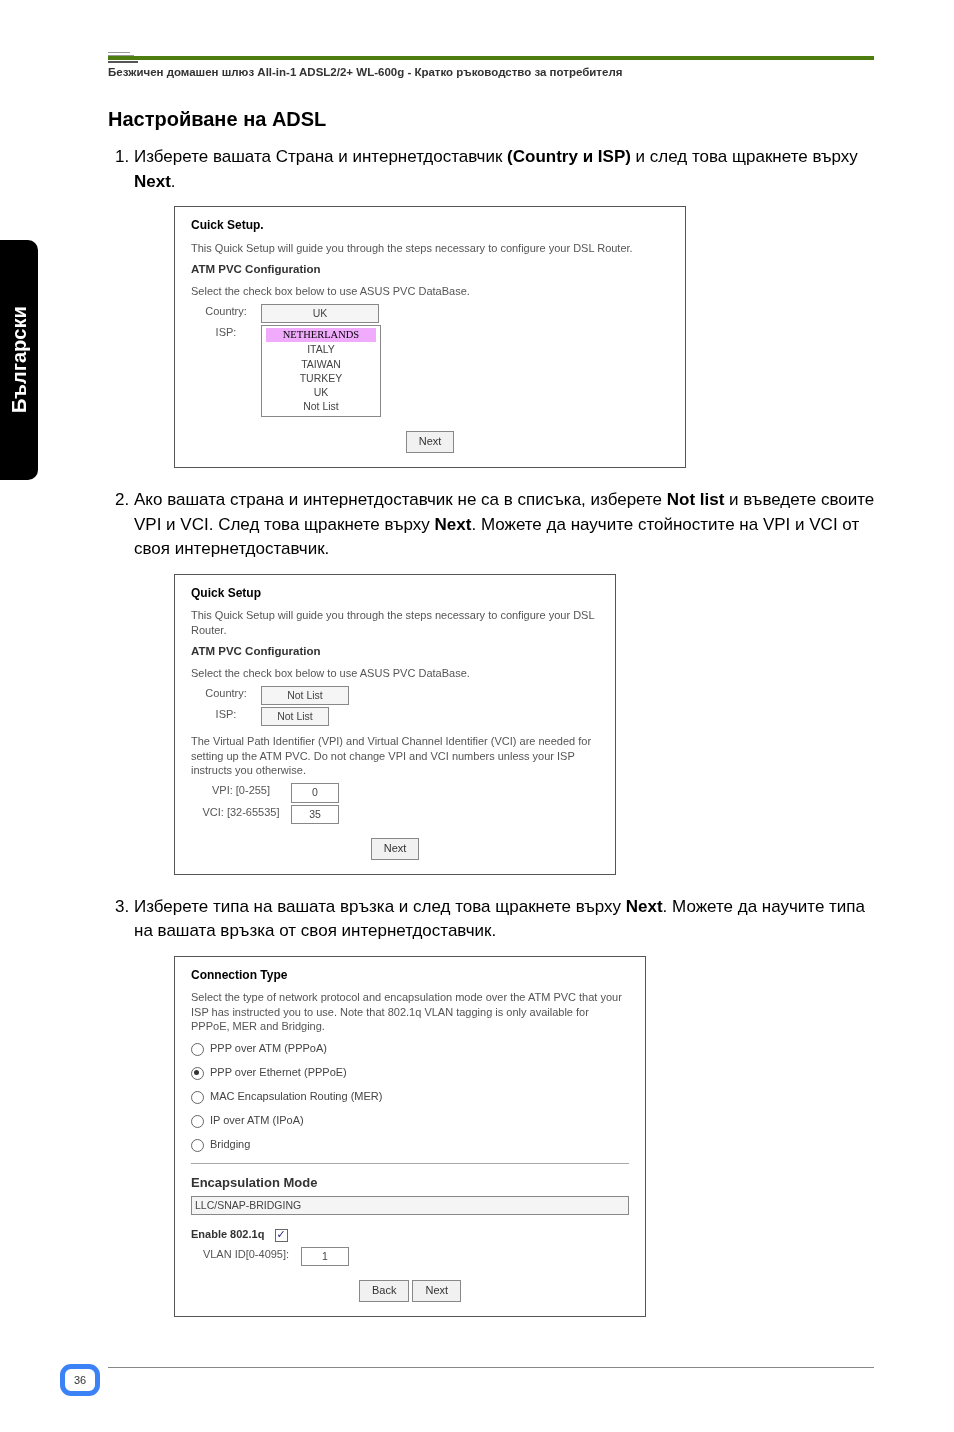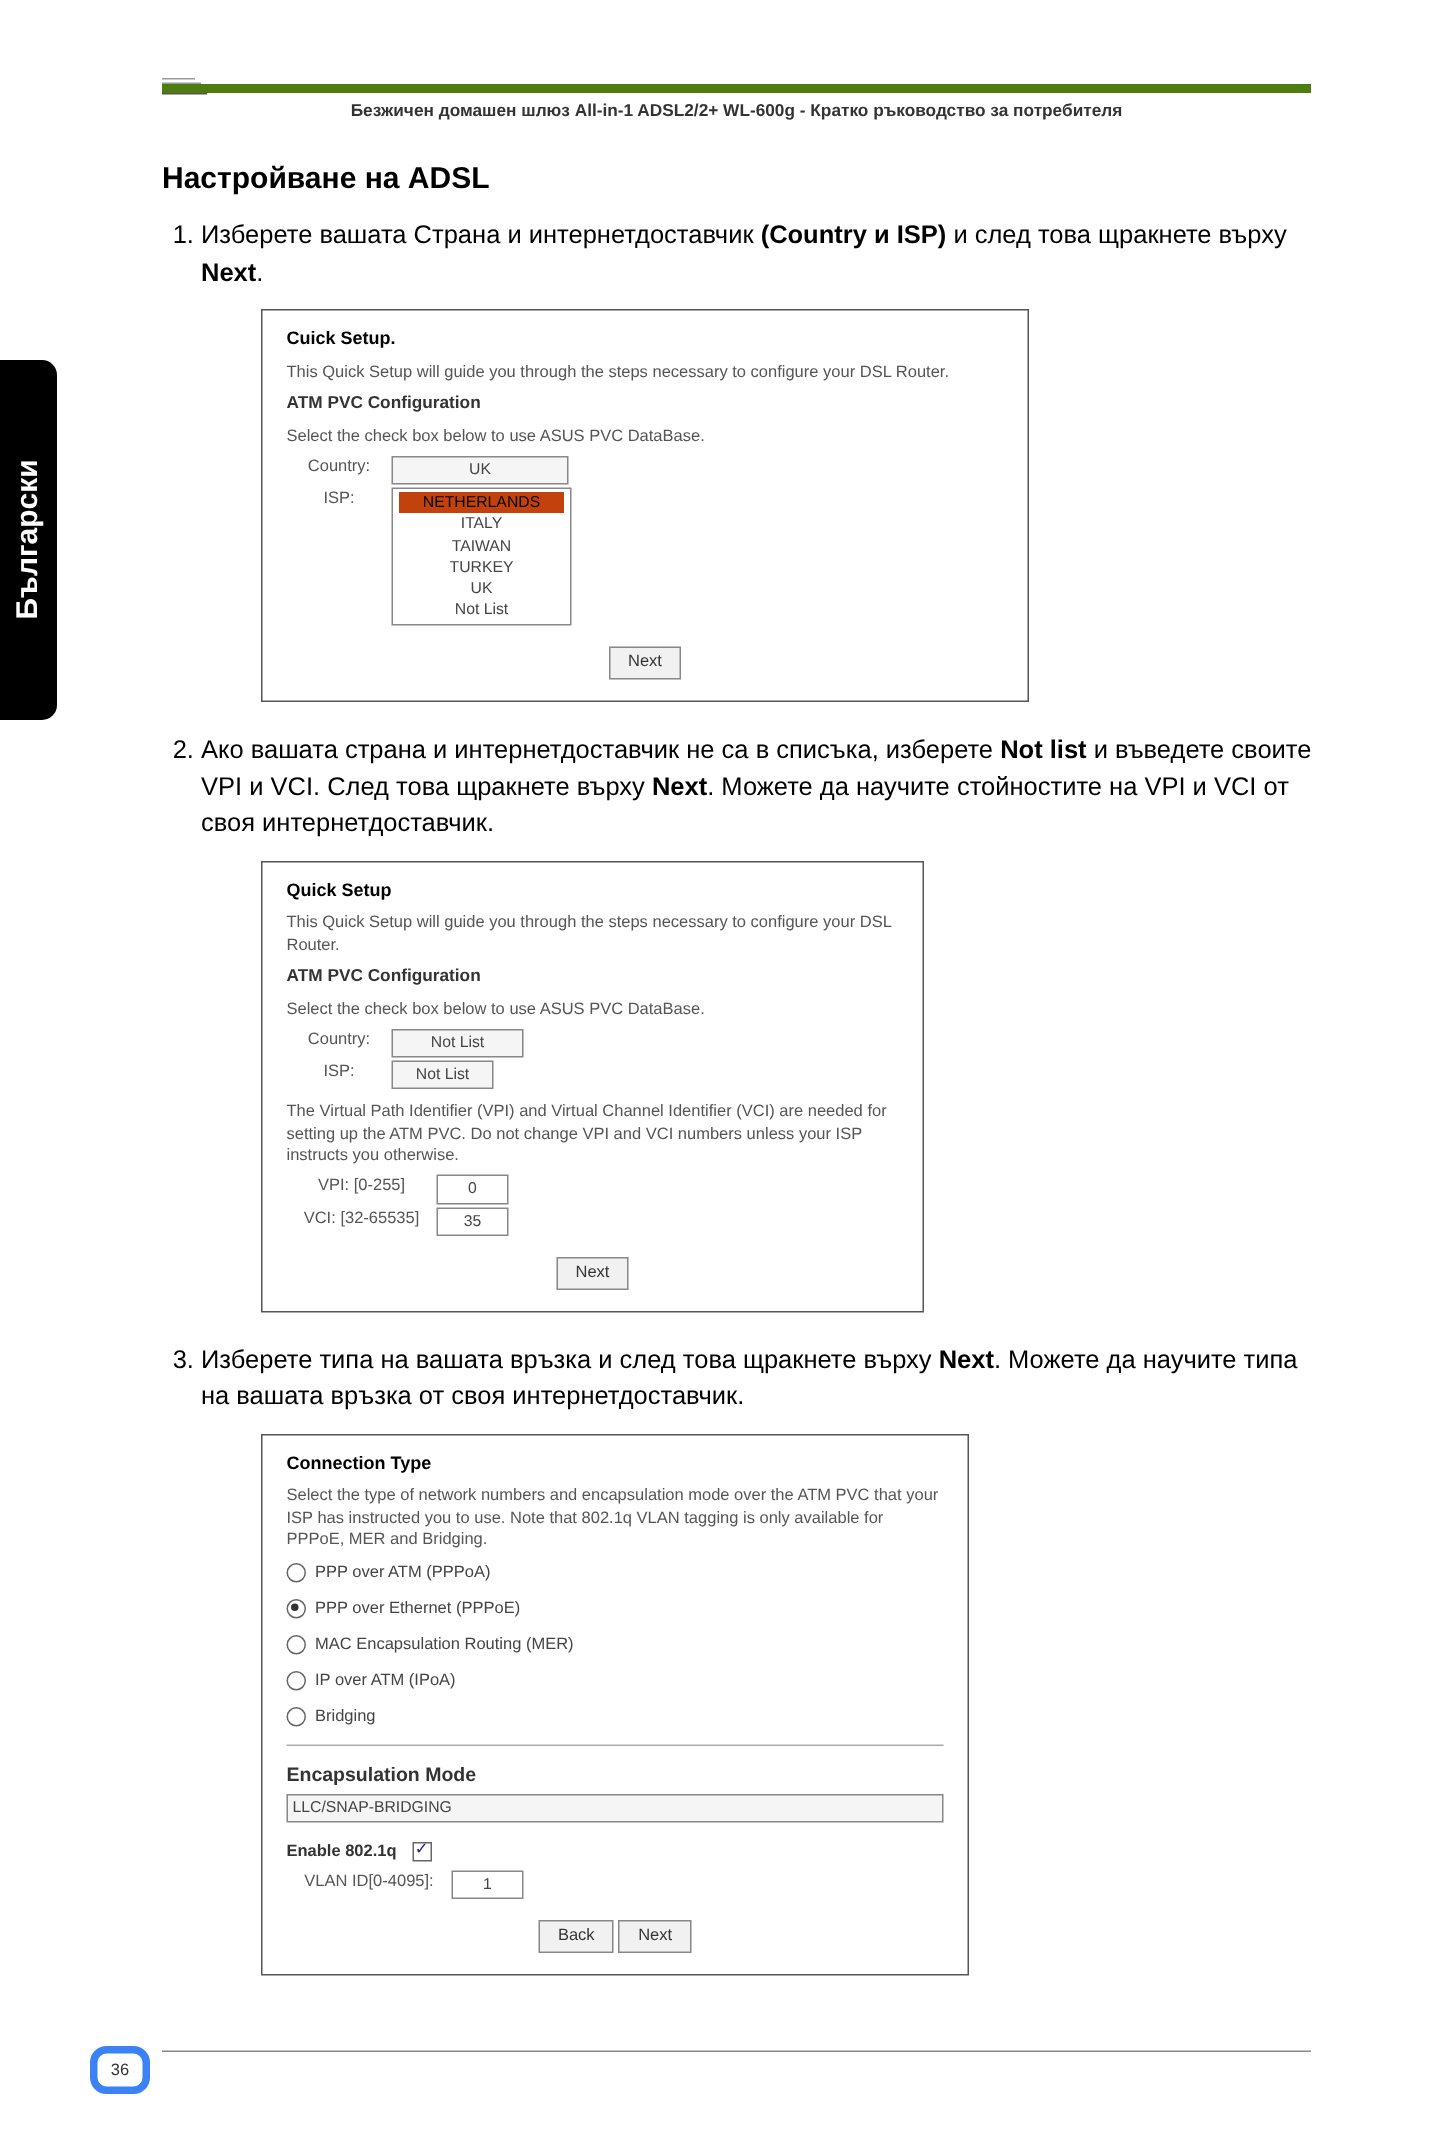--- a/index.html
+++ b/index.html
@@ -9,23 +9,22 @@
     color: #000;
     width: 954px;
     height: 1432px;
     position: relative;
   }
   .header-line {
     position: absolute;
     top: 56px;
     left: 108px;
     right: 80px;
-    border-top: 6px solid #4d7c0f;
+    border-top: 4px solid #4d7c0f;
     padding-top: 2px;
-    text-align: center;
   }
   .header-text {
     font-size: 11.5px;
     font-weight: bold;
     color: #333;
   }
   .side-tab {
     position: absolute;
     left: 0;
     top: 240px;
@@ -91,21 +90,21 @@
   .ss-listbox {
     border: 1px solid #888;
     background: #fff;
     font-size: 10.5px;
     padding: 2px 4px;
     width: 110px;
     height: 86px;
     color:#444;
     line-height:1.35;
   }
-  .ss-listbox div.hl { background:#c2410c; color:#000; padding:0 2px;}
+  .ss-listbox div.hl { background:#f0abfc; color:#000; padding:0 2px;font-family:Liberation Serif, serif;}
   .ss-input {
     border:1px solid #888;
     background:#fff;
     font-size:10.5px;
     padding:1px 3px;
     width:40px;
     color:#444;
   }
   .ss-button {
     display:inline-block;
@@ -237,21 +236,21 @@
         </div>
       </div>
     </li>
 
     <li>
       <span>Изберете типа на вашата връзка и след това щракнете върху <b>Next</b>. Можете да научите типа на вашата връзка от своя интернетдоставчик.</span>
 
       <div class="screenshot ss3">
         <div class="ss-inner">
           <div class="ss-title">Connection Type</div>
-          <div class="ss-desc">Select the type of network numbers and encapsulation mode over the ATM PVC that your ISP has instructed you to use. Note that 802.1q VLAN tagging is only available for PPPoE, MER and Bridging.</div>
+          <div class="ss-desc">Select the type of network protocol and encapsulation mode over the ATM PVC that your ISP has instructed you to use. Note that 802.1q VLAN tagging is only available for PPPoE, MER and Bridging.</div>
 
           <div class="ss-option"><span class="radio"></span><span>PPP over ATM (PPPoA)</span></div>
           <div class="ss-option"><span class="radio checked"></span><span>PPP over Ethernet (PPPoE)</span></div>
           <div class="ss-option"><span class="radio"></span><span>MAC Encapsulation Routing (MER)</span></div>
           <div class="ss-option"><span class="radio"></span><span>IP over ATM (IPoA)</span></div>
           <div class="ss-option"><span class="radio"></span><span>Bridging</span></div>
 
           <div class="ss-sep"></div>
 
           <div style="font-weight:bold; font-size:13px;">Encapsulation Mode</div>

